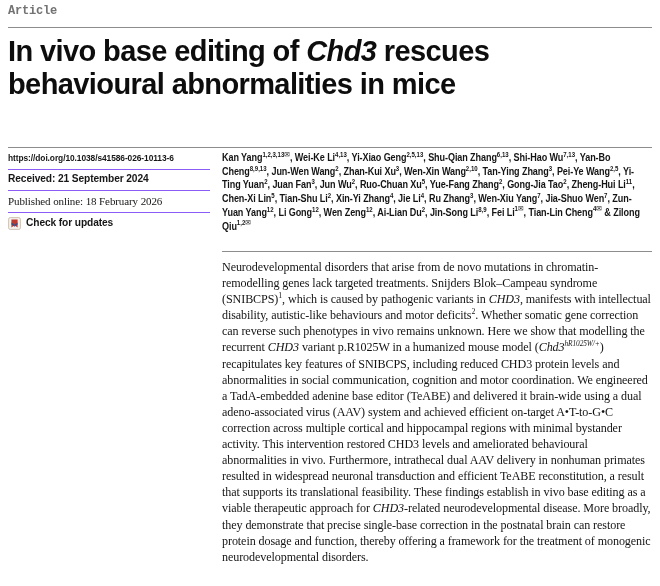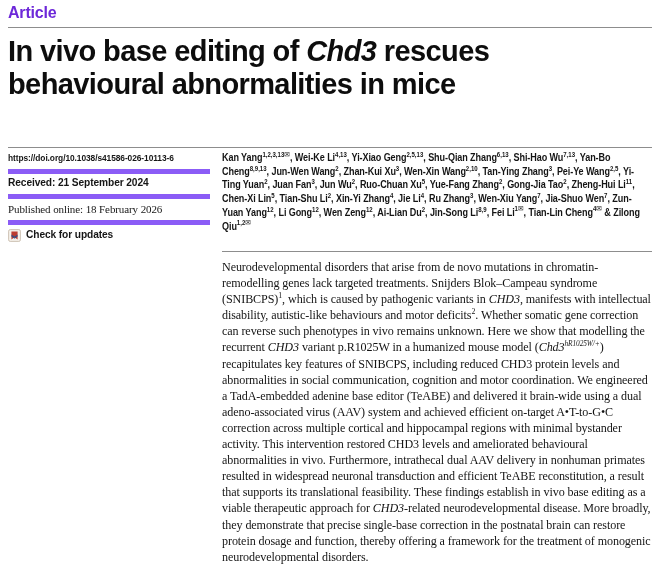--- a/index.html
+++ b/index.html
@@ -1,31 +1,31 @@
 <!DOCTYPE html>
 <html><head>
 <meta charset="utf-8">
 <style>
   html,body{margin:0;padding:0;background:#ffffff;}
   body{width:660px;height:586px;overflow:hidden;}
   .page{position:relative;width:660px;height:586px;background:#ffffff;color:#161616;
         font-family:"Liberation Sans","DejaVu Sans",sans-serif;}
 
-  .kicker{position:absolute;left:8px;top:4px;font-family:Liberation Sans, sans-serif;
-          font-weight:700;font-size:16px;letter-spacing:-0.2px;color:#6d28d9;}
+  .kicker{position:absolute;left:8px;top:4px;font-family:Liberation Mono, monospace;
+          font-weight:700;font-size:12px;letter-spacing:-0.2px;color:#737373;}
   .kicker-rule{position:absolute;left:8px;width:644px;top:27px;border-top:1.6px solid #8d8d8d;}
 
   .title{position:absolute;left:8px;top:35px;width:530px;font-family:Liberation Sans, sans-serif;
          font-weight:700;font-size:29px;line-height:33px;letter-spacing:-0.6px;color:#0d0d0d;}
   .seg-i{font-style:italic;}
 
   .head-rule{position:absolute;left:8px;width:644px;top:147px;border-top:1.4px solid #8d8d8d;}
 
   .meta{position:absolute;left:8px;top:148px;width:202px;}
-  .meta-row{border-bottom:5px solid #8b5cf6;padding:3.5px 0 5px;font-size:10.2px;
+  .meta-row{border-bottom:1px solid #8b5cf6;padding:3.5px 0 5px;font-size:10.2px;
             font-weight:700;letter-spacing:-0.1px;line-height:12px;color:#161616;}
   .meta-row.serif{font-family:Liberation Serif, serif;font-weight:400;font-size:11px;}
   .meta-row.no-border{border-bottom:none;}
   .doi-inner{display:inline-block;white-space:nowrap;transform:scaleX(0.85);
              transform-origin:left center;font-size:9.9px;}
   .check-row{display:flex;gap:5px;padding:4.5px 0 4px;}
   .crossmark{width:13px;height:13px;flex:0 0 auto;}
 
   .authors{position:absolute;left:222px;top:151px;width:489px;transform:scaleX(0.879);
            transform-origin:left top;font-size:10.3px;font-weight:700;line-height:13.7px;

